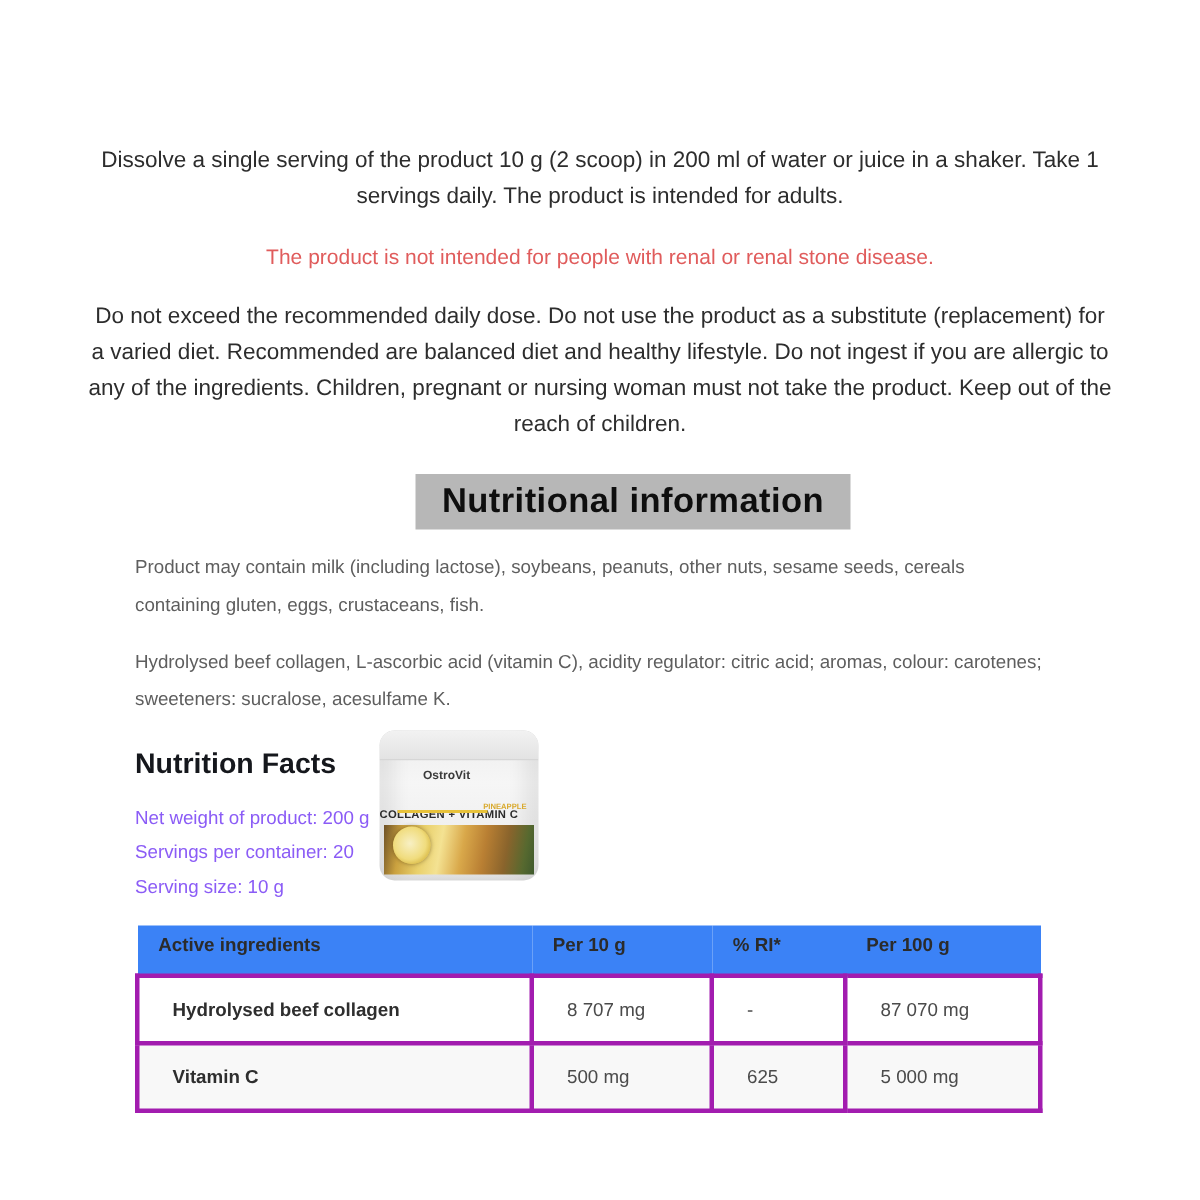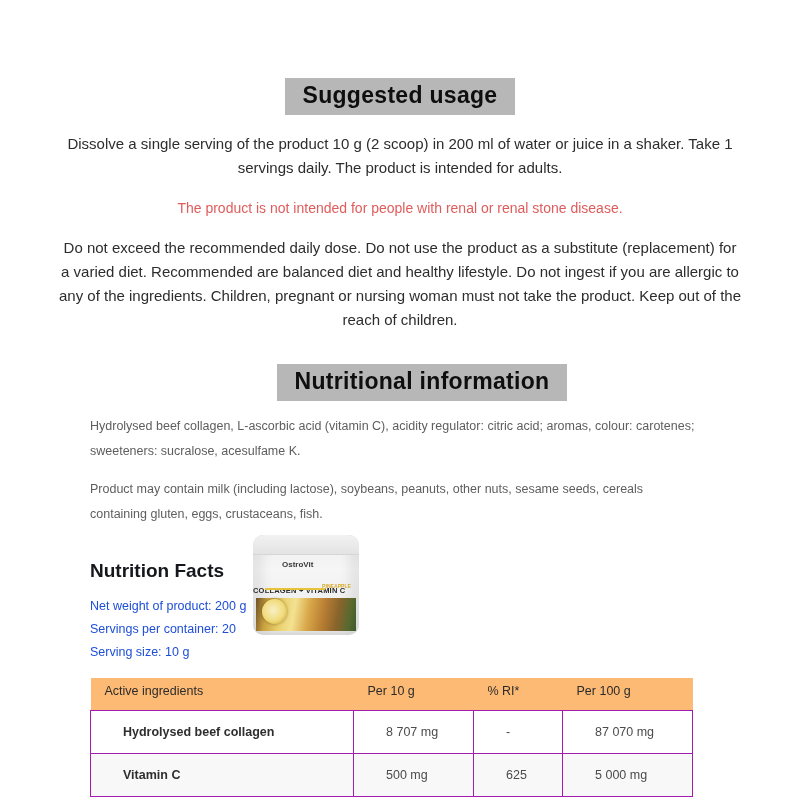--- a/index.html
+++ b/index.html
@@ -29,21 +29,21 @@
     color:#2d2d2d;
   }
   .warning{
     width:684px;
     margin:17px auto 0;
     font-size:14px;
     line-height:22px;
     color:#e05c5c;
   }
   .caution{ margin-top:17px; }
-  .banner2wrap{ text-align:center; margin-top:32px;padding-left:44px; }
+  .banner2wrap{ text-align:center; margin-top:21px;padding-left:44px; }
 
   
   .content{ margin:6px 90px 0; }
   .section-title{
     font-size:19px;
     font-weight:700;
     color:#15171c;
     margin:16px 0 0;
   }
   .graytext{
@@ -52,21 +52,21 @@
     font-size:12.5px;
     line-height:25px;
     color:#5e5e5e;
   }
   .facts-row{ display:flex; align-items:flex-start; margin-top:16px; }
   .facts-left{ width:163px; flex:0 0 163px; }
   .facts-meta{
     margin-top:13px;
     font-size:12.5px;
     line-height:23px;
-    color:#1d4ed8;
+    color:#8b5cf6;
   }
   .facts-meta div{ white-space:nowrap; }
 
   
   .jar{
     position:relative;
     width:106px;height:100px;
     margin-top:-8px;
     border-radius:10px;
     background:linear-gradient(180deg,#ededed 0%,#f6f6f6 35%,#e9e9e9 100%);
@@ -117,56 +117,55 @@
     border-collapse:collapse;
     table-layout:fixed;
     width:602px;
   }
   table.nutri col.c1{width:263px}
   table.nutri col.c2{width:120px}
   table.nutri col.c3{width:89px}
   table.nutri col.c4{width:130px}
   table.nutri th{
     text-align:left;
-    font-size:12.5px;font-weight:400;color:#2b2b2b;
+    font-size:12.5px;font-weight:700;color:#2b2b2b;
     padding:6px 14px 12px;
-    border:none;background:#fdba74;
+    border:none;background:#3b82f6;
   }
   table.nutri td{
-    border:1px solid #a21caf;
+    border:3px solid #a21caf;
     font-size:12.5px;color:#4b4b4b;
-    padding:0 32px;height:42px;
+    padding:0 22px;height:42px;
     background:#fff;
   }
   table.nutri td.rowname{ font-weight:700;color:#2e2e2e; }
   table.nutri tr.alt td{ background:#f8f8f8; }
 </style>
 </head>
 <body>
 
 <div class="page">
 
   <div class="top">
-    <div class="banner">Suggested usage</div>
     <p class="lead">Dissolve a single serving of the product 10 g (2 scoop) in 200 ml of water or juice in a shaker. Take 1 servings daily. The product is intended for adults.</p>
     <p class="warning">The product is not intended for people with renal or renal stone disease.</p>
     <p class="lead caution">Do not exceed the recommended daily dose. Do not use the product as a substitute (replacement) for a varied diet. Recommended are balanced diet and healthy lifestyle. Do not ingest if you are allergic to any of the ingredients. Children, pregnant or nursing woman must not take the product. Keep out of the reach of children.</p>
     <div class="banner2wrap">
       <div class="banner">Nutritional information</div>
     </div>
   </div>
 
   <div class="content">
 
+    <p class="graytext">Product may contain milk (including lactose), soybeans, peanuts, other nuts, sesame seeds, cereals containing gluten, eggs, crustaceans, fish.</p>
     <p class="graytext">Hydrolysed beef collagen, L-ascorbic acid (vitamin C), acidity regulator: citric acid; aromas, colour: carotenes; sweeteners: sucralose, acesulfame K.</p>
-    <p class="graytext">Product may contain milk (including lactose), soybeans, peanuts, other nuts, sesame seeds, cereals containing gluten, eggs, crustaceans, fish.</p>
 
     <div class="facts-row">
       <div class="facts-left">
-        <h2 class="section-title" style="margin-top:17px;">Nutrition Facts</h2>
+        <h2 class="section-title" style="margin-top:4px;">Nutrition Facts</h2>
         <div class="facts-meta">
           <div>Net weight of product: 200 g</div>
           <div>Servings per container: 20</div>
           <div>Serving size: 10 g</div>
         </div>
       </div>
 
       <div class="jar">
         <div class="jar-lid"></div>
         <div class="jar-brand">OstroVit</div>

